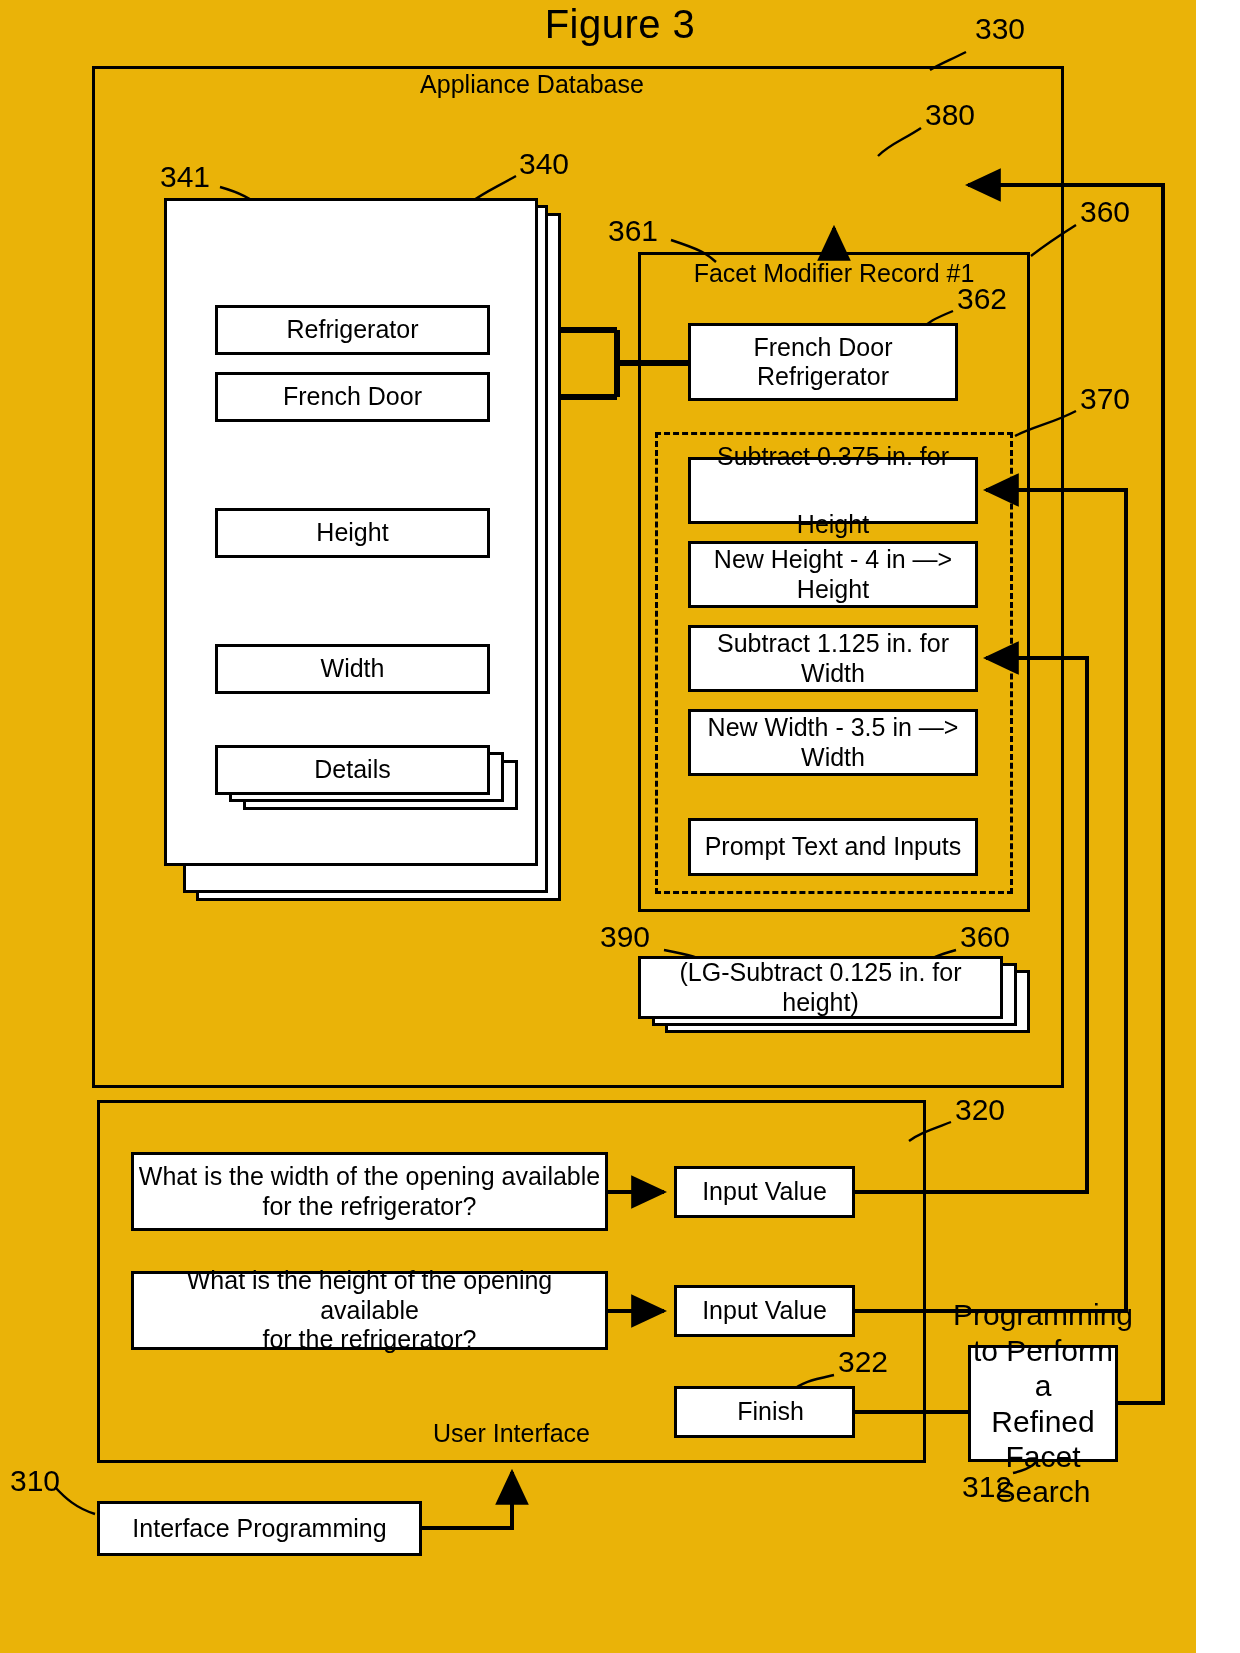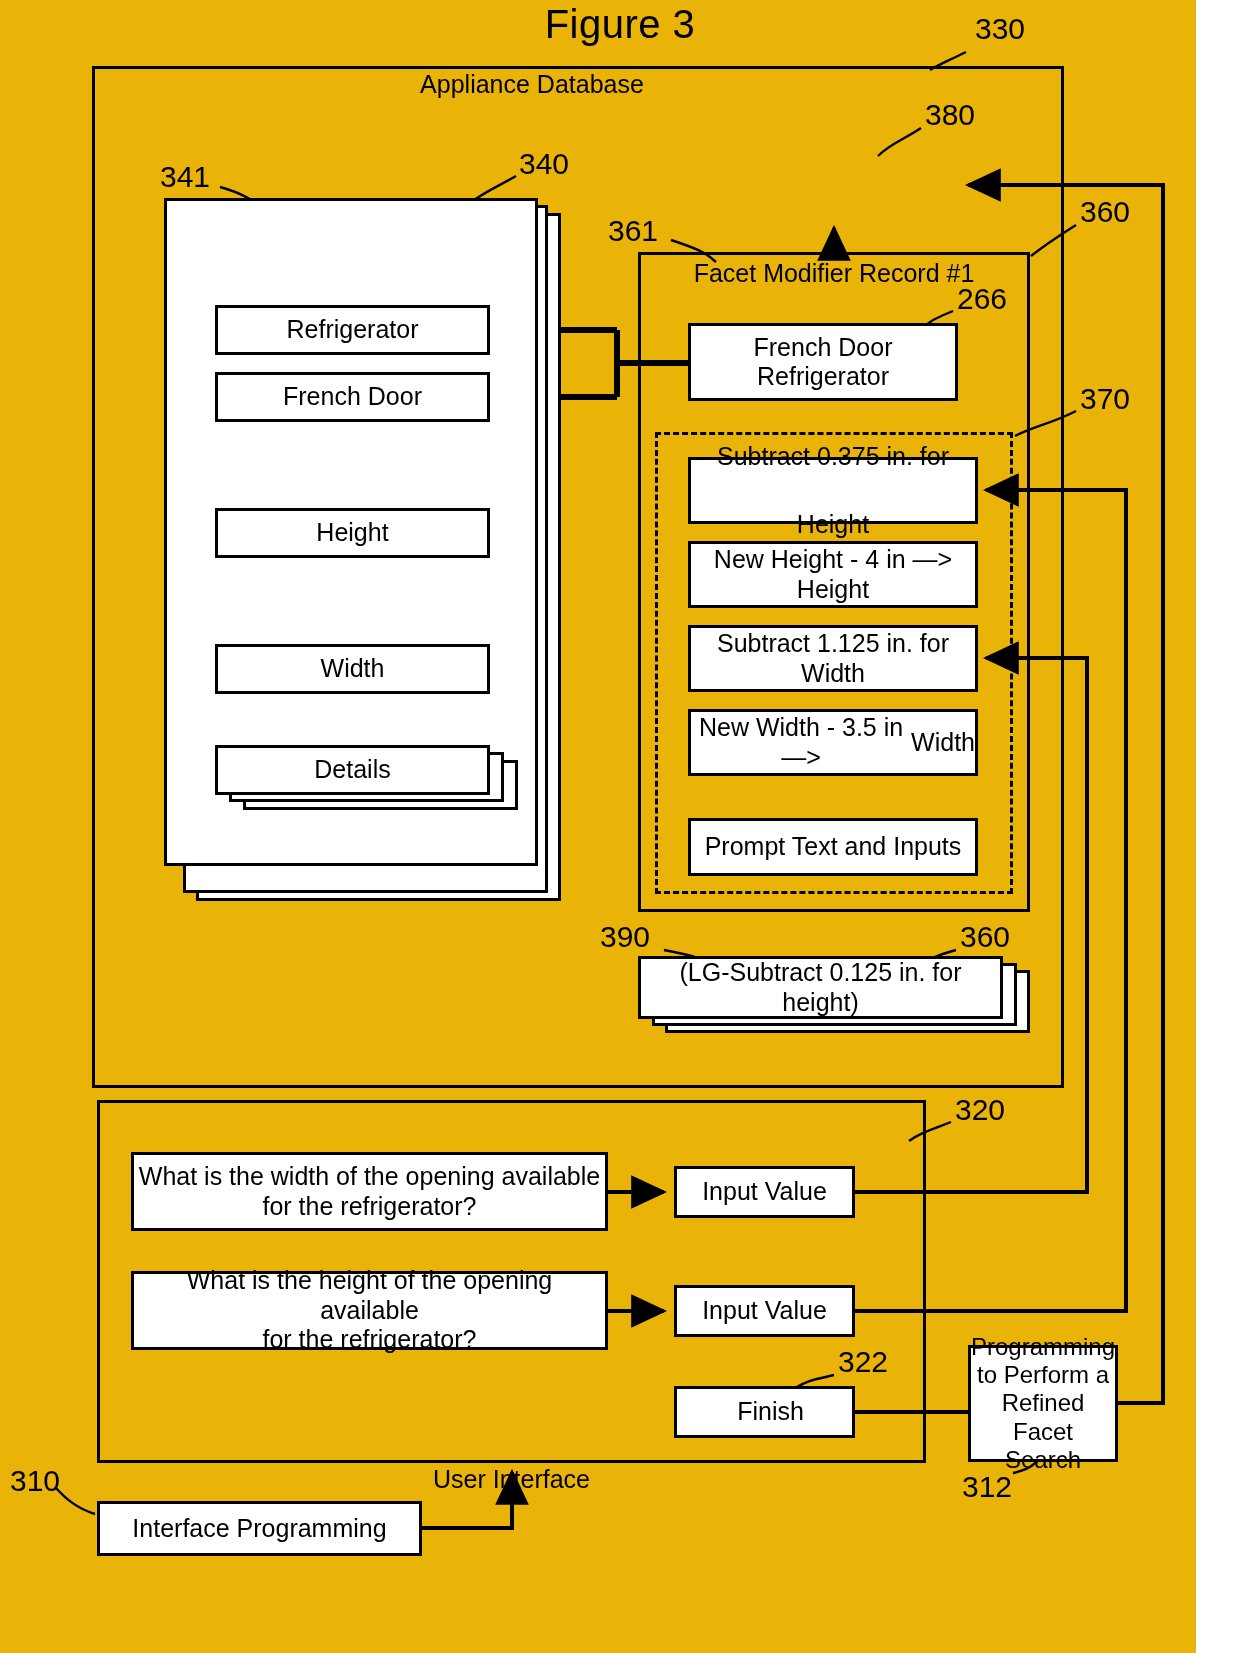--- a/index.html
+++ b/index.html
@@ -84,59 +84,59 @@
 
   <div class="box top-label transparent" style="left:638px;top:252px;width:392px;height:660px;z-index:3;"></div>
   <div class="inner-title" style="left:638px;top:261px;width:392px;text-align:center;z-index:4;">Facet Modifier Record #1</div>
   <div class="lbl" style="left:608px;top:216px;">361</div>
   <div class="lbl" style="left:1080px;top:197px;">360</div>
 
   <div class="box" style="left:688px;top:323px;width:270px;height:78px;flex-direction:column;font-size:25px;z-index:4;">
     <span>French Door</span>
     <span>Refrigerator</span>
   </div>
-  <div class="lbl" style="left:957px;top:284px;">266</div>
+  <div class="lbl" style="left:957px;top:284px;">362</div>
 
   <div class="dashbox" style="left:655px;top:432px;width:358px;height:462px;z-index:3;"></div>
   <div class="lbl" style="left:1080px;top:384px;">370</div>
 
   <div class="box" style="left:688px;top:457px;width:290px;height:67px;flex-direction:column;font-size:25px;z-index:4;gap:39px;">
     <span>Subtract 0.375 in. for</span>
     <span>Height</span>
   </div>
 
   <div class="box" style="left:688px;top:541px;width:290px;height:67px;flex-direction:column;font-size:25px;z-index:4;">
     <span>New Height - 4 in —&gt;</span>
     <span>Height</span>
   </div>
 
   <div class="box" style="left:688px;top:625px;width:290px;height:67px;flex-direction:column;font-size:25px;z-index:4;">
     <span>Subtract 1.125 in. for</span>
     <span>Width</span>
   </div>
 
-  <div class="box" style="left:688px;top:709px;width:290px;height:67px;flex-direction:row;font-size:25px;z-index:4;">
+  <div class="box" style="left:688px;top:709px;width:290px;height:67px;flex-direction:column;font-size:25px;z-index:4;">
     <span>New Width - 3.5 in —&gt;</span>
     <span>Width</span>
   </div>
 
   <div class="box" style="left:688px;top:818px;width:290px;height:58px;font-size:25px;z-index:4;">
     <span>Prompt Text and Inputs</span>
   </div>
 
   <div class="box" style="left:665px;top:970px;width:365px;height:63px;z-index:1;"></div>
   <div class="box" style="left:652px;top:963px;width:365px;height:63px;z-index:2;"></div>
   <div class="box" style="left:638px;top:956px;width:365px;height:63px;flex-direction:column;font-size:25px;z-index:3;">
     <span>(LG-Subtract 0.125 in. for height)</span>
   </div>
   <div class="lbl" style="left:600px;top:922px;">390</div>
   <div class="lbl" style="left:960px;top:922px;">360</div>
 
   <div class="box bottom-label transparent" style="left:97px;top:1100px;width:829px;height:363px;z-index:2;"></div>
-  <div class="inner-title" style="left:97px;top:1421px;width:829px;text-align:center;z-index:4;margin-top:46px;">User Interface</div>
+  <div class="inner-title" style="left:97px;top:1421px;width:829px;text-align:center;z-index:4;">User Interface</div>
   <div class="lbl" style="left:955px;top:1095px;">320</div>
 
   <div class="box" style="left:131px;top:1152px;width:477px;height:79px;flex-direction:column;font-size:25px;z-index:4;">
     <span>What is the width of the opening available</span>
     <span>for the refrigerator?</span>
   </div>
   <div class="box" style="left:674px;top:1166px;width:181px;height:52px;font-size:25px;z-index:4;">
     <span>Input Value</span>
   </div>
 
@@ -146,21 +146,21 @@
   </div>
   <div class="box" style="left:674px;top:1285px;width:181px;height:52px;font-size:25px;z-index:4;">
     <span>Input Value</span>
   </div>
 
   <div class="box" style="left:674px;top:1386px;width:181px;height:52px;font-size:25px;z-index:4;padding-left:12px;">
     <span>Finish</span>
   </div>
   <div class="lbl" style="left:838px;top:1347px;">322</div>
 
-  <div class="box" style="left:968px;top:1345px;width:150px;height:117px;flex-direction:column;font-size:24px;z-index:4;">
+  <div class="box" style="left:968px;top:1345px;width:150px;height:117px;flex-direction:column;font-size:30px;z-index:4;">
     <span>Programming</span>
     <span>to Perform a</span>
     <span>Refined Facet</span>
     <span>Search</span>
   </div>
   <div class="lbl" style="left:962px;top:1472px;">312</div>
 
   <div class="box" style="left:97px;top:1501px;width:325px;height:55px;font-size:25px;z-index:4;">
     <span>Interface Programming</span>
   </div>

